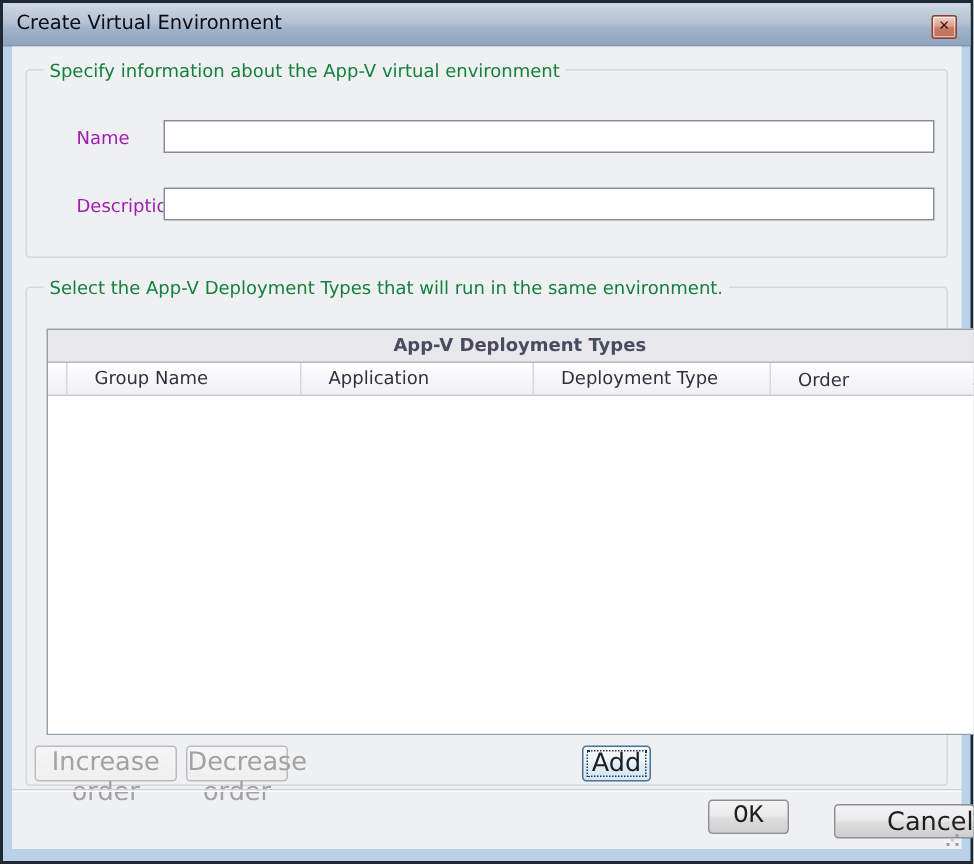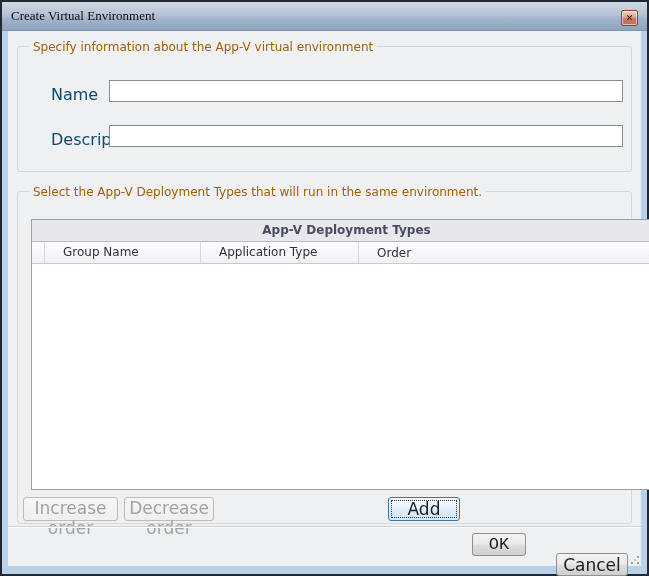--- a/index.html
+++ b/index.html
@@ -4,38 +4,38 @@
 <style>
   * { margin:0; padding:0; box-sizing:border-box; }
   html,body { width:649px; height:576px; }
   body { font-family:"DejaVu Sans", "Liberation Sans", sans-serif; font-size:12px; color:#1a1a1a; background:#fff; position:relative; }
 
   .window { position:absolute; left:0; top:0; width:649px; height:576px; border:2px solid #1f2833; background:#b9d2ea; }
 
   .titlebar { position:absolute; left:0; top:0; right:0; height:29px;
     background:linear-gradient(#ced8e4 0%, #b6c3d5 45%, #a2b4ca 60%, #8da3bd 100%);
     border-bottom:1px solid #8095ae; }
-  .titlebar-text { position:absolute; left:9px; top:6px; font-size:13px; color:#0b0c12; white-space:nowrap;font-family:Liberation Serif, serif; }
+  .titlebar-text { position:absolute; left:9px; top:6px; font-size:13px; color:#0b0c12; white-space:nowrap; }
 
   .close-btn { position:absolute; top:8px; right:9px; width:17px; height:16px;
     border:1px solid #8f4138; border-radius:2px;
     background:linear-gradient(#f4d3c8 0%, #dda08c 45%, #c87a63 55%, #c06f58 100%);
     box-shadow:inset 0 0 0 1px rgba(255,255,255,0.55);
     display:flex; align-items:center; justify-content:center;
     font-size:9px; font-weight:bold; color:#2e1310; cursor:default; }
 
   .content { position:absolute; left:6px; top:29px; right:6px; bottom:8px; background:#eef0f1; }
 
   .groupbox { position:absolute; border:1px solid #d2d8dd; border-radius:3px; }
-  .groupbox-label { position:absolute; top:-7px; left:11px; background:#eef0f1; padding:0 4px; font-size:12px; color:#a16207; white-space:nowrap; }
+  .groupbox-label { position:absolute; top:-7px; left:11px; background:#eef0f1; padding:0 4px; font-size:12px; color:#15803d; white-space:nowrap; }
 
   #group-info { left:9px; top:15px; width:615px; height:126px; }
   #group-deploy { left:9px; top:160px; width:615px; height:333px; }
 
-  .field-label { position:absolute; font-size:16px; color:#0c4a6e; }
+  .field-label { position:absolute; font-size:12px; color:#a21caf; }
   .textbox { position:absolute; height:22px; width:514px; left:91px; border:1px solid #878d92; background:#fff; font-family:inherit; font-size:12px; padding:0 4px; }
   #name-label { left:33px; top:38px; }
   #name-input { top:33px; }
   #desc-label { left:33px; top:83px; }
   #desc-input { top:78px; }
 
   .table { position:absolute; left:13px; top:27px; width:631px; height:271px; border:1px solid #98a0a8; background:#fff; display:flex; flex-direction:column; }
   .table-title { height:22px; line-height:21px; background:#e7e7ec; border-bottom:1px solid #b7bac3; text-align:center; font-weight:bold; font-size:12px; color:#484c5e; }
   .table-header { display:flex; height:22px; background:linear-gradient(#ffffff, #f0f0f5); border-bottom:1px solid #c7cad1;gap:12px; }
   .th { border-right:1px solid #d6d8de; font-size:12px; color:#2e323a; padding:3px 4px 0 6px; overflow:hidden; white-space:nowrap; }
@@ -50,29 +50,29 @@
 
   .btn { position:absolute; height:24px; border:1px solid #8e9092; border-radius:3px;
     background:linear-gradient(#f3f3f3 0%, #ebebeb 45%, #dddddd 55%, #cfcfcf 100%);
     font-family:inherit; font-size:17px; color:#1e1e1e; text-align:center; cursor:default; }
   .btn.disabled { border-color:#b9bdc0; background:linear-gradient(#f6f6f6,#efefef); color:#a2a2a2; }
   .btn.default-focused { border-color:#41749b;
     background:linear-gradient(#f7fbfe 0%, #eaf4fb 45%, #dcedf8 55%, #d3e8f5 100%);
     outline:1px dotted #30353b; outline-offset:-4px; }
 
   #btn-increase { left:15px;  top:466px; width:95px; }
-  #btn-decrease { left:116px; top:466px; width:90px; }
-  #btn-add      { left:380px; top:466px; width:72px; }
+  #btn-decrease { left:116px; top:466px; width:68px; }
+  #btn-add      { left:380px; top:466px; width:46px; }
   #btn-edit     { left:460px; top:466px; width:72px; }
   #btn-delete   { left:540px; top:466px; width:74px; }
 
   .separator { position:absolute; left:0; right:0; top:495px; height:2px; border-top:1px solid #ccd1d5; border-bottom:1px solid #fbfcfc; }
 
   #btn-ok     { left:464px; top:502px; width:54px; height:23px;font-family:Liberation Mono, monospace; }
-  #btn-cancel { left:548px; top:522px; width:72px; height:23px; }
+  #btn-cancel { left:548px; top:505px; width:94px; height:23px;text-align:right; }
 
   .resize-grip { position:absolute; right:1px; bottom:1px; width:11px; height:11px; }
 </style>
 </head>
 <body>
 
 <div class="window">
 
   <div class="titlebar">
     <span class="titlebar-text">Create Virtual Environment</span>
@@ -92,21 +92,22 @@
     </div>
 
     <div class="groupbox" id="group-deploy">
       <span class="groupbox-label">Select the App-V Deployment Types that will run in the same environment.</span>
 
       <div class="table">
         <div class="table-title">App-V Deployment Types</div>
         <div class="table-header">
           <div class="th th-blank"></div>
           <div class="th th-group">Group Name</div>
-          <div class="th th-deptype">Application Type</div>
+          <div class="th th-app">Application</div>
+          <div class="th th-deptype">Deployment Type</div>
           <div class="th th-order">
             <span>Order</span>
             <span class="sort-arrow">▲</span>
           </div>
         </div>
         <div class="table-body"></div>
       </div>
 
     </div>
 

